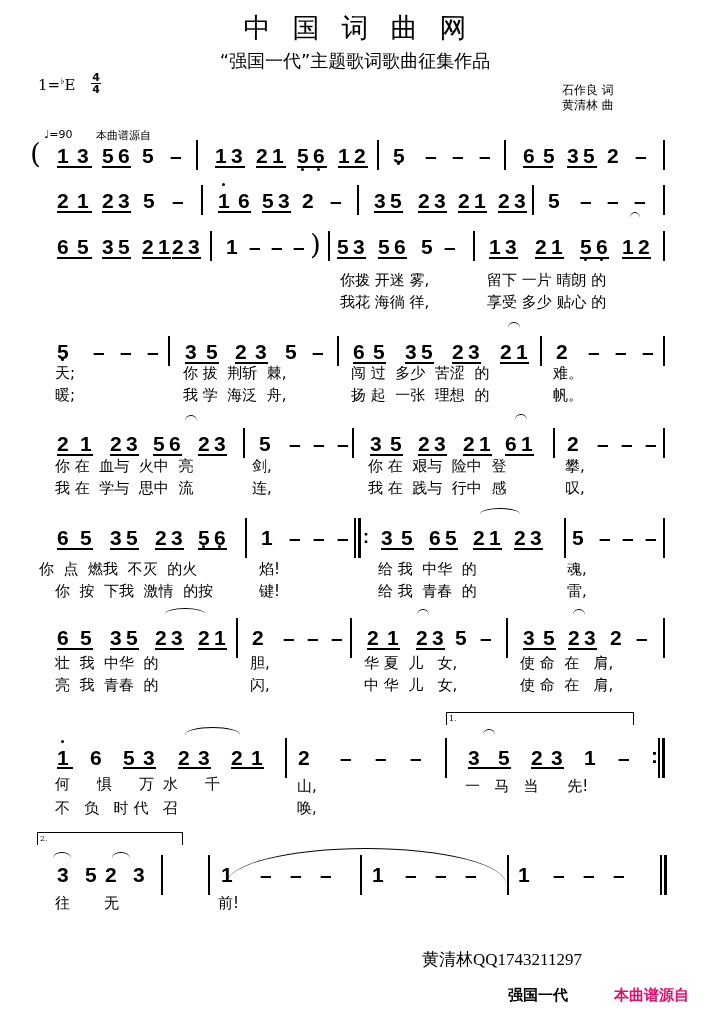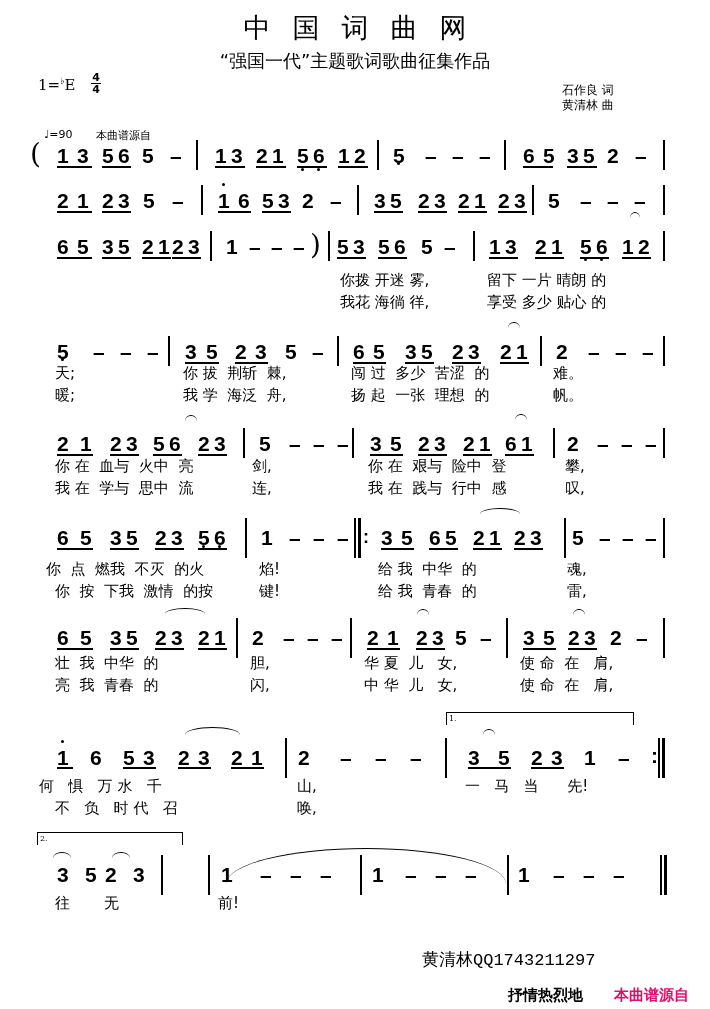--- a/index.html
+++ b/index.html
@@ -15,21 +15,21 @@
   .tempo { font-size: 11px; }
   .note { font-family: "Liberation Sans", sans-serif; font-weight: bold; font-size: 21px; line-height: 21px; }
   .beam { position: absolute; height: 2px; background: #000; }
   .dot { position: absolute; width: 3px; height: 3px; background: #000; border-radius: 50%; }
   .bar { position: absolute; width: 1.5px; background: #000; }
   .lyric { font-family: "DejaVu Sans", sans-serif; font-size: 15px; line-height: 16px; }
   .slur { position: absolute; border-top: 1.5px solid #000; border-radius: 50% 50% 0 0 / 100% 100% 0 0; }
   .volta { position: absolute; border-top: 1px solid #000; border-left: 1px solid #000; border-right: 1px solid #000; }
   .volta span { position: absolute; left: 2px; top: 1px; font-size: 8px; font-family: "DejaVu Serif", serif; }
   .paren { font-size: 28px; font-family: "DejaVu Serif", serif; }
-  .footer1 { left: 422px; top: 948px; font-size: 17px; font-family: Liberation Mono, monospace; }
+  .footer1 { left: 422px; top: 948px; font-size: 17px; font-family: Liberation Serif, serif; }
   .footer2 { left: 508px; top: 986px; font-size: 15px; font-weight: bold; }
   .footer3 { left: 614px; top: 986px; font-size: 15px; font-weight: bold; }
 </style>
 </head>
 <body>
 
 <div class="abs title">中国词曲网</div>
 <div class="abs subtitle">“强国一代”主题歌词歌曲征集作品</div>
 <div class="abs key"><span>1=</span><sup>♭</sup><span>E</span></div>
 <div class="abs timesig">
@@ -391,41 +391,41 @@
     <div class="abs lyric" style="left: 351px; top: 387px; white-space: pre;">扬 起  一张  理想  的</div>
     <div class="abs lyric" style="left: 553px; top: 387px; white-space: pre;">帆。</div>
     <div class="abs lyric" style="left: 55px; top: 458px; white-space: pre;">你 在  血与  火中  亮</div>
     <div class="abs lyric" style="left: 252px; top: 458px; white-space: pre;">剑,</div>
     <div class="abs lyric" style="left: 368px; top: 458px; white-space: pre;">你 在  艰与  险中  登</div>
     <div class="abs lyric" style="left: 565px; top: 458px; white-space: pre;">攀,</div>
     <div class="abs lyric" style="left: 55px; top: 480px; white-space: pre;">我 在  学与  思中  流</div>
     <div class="abs lyric" style="left: 252px; top: 480px; white-space: pre;">连,</div>
     <div class="abs lyric" style="left: 368px; top: 480px; white-space: pre;">我 在  践与  行中  感</div>
     <div class="abs lyric" style="left: 565px; top: 480px; white-space: pre;">叹,</div>
-    <div class="abs lyric" style="left: 46px; top: 561px; white-space: pre;">你  点  燃我  不灭  的火</div>
+    <div class="abs lyric" style="left: 39px; top: 561px; white-space: pre;">你  点  燃我  不灭  的火</div>
     <div class="abs lyric" style="left: 259px; top: 561px; white-space: pre;">焰!</div>
     <div class="abs lyric" style="left: 378px; top: 561px; white-space: pre;">给 我  中华  的</div>
     <div class="abs lyric" style="left: 567px; top: 561px; white-space: pre;">魂,</div>
     <div class="abs lyric" style="left: 55px; top: 583px; white-space: pre;">你  按  下我  激情  的按</div>
     <div class="abs lyric" style="left: 259px; top: 583px; white-space: pre;">键!</div>
     <div class="abs lyric" style="left: 378px; top: 583px; white-space: pre;">给 我  青春  的</div>
     <div class="abs lyric" style="left: 567px; top: 583px; white-space: pre;">雷,</div>
     <div class="abs lyric" style="left: 55px; top: 655px; white-space: pre;">壮  我  中华  的</div>
     <div class="abs lyric" style="left: 250px; top: 655px; white-space: pre;">胆,</div>
     <div class="abs lyric" style="left: 364px; top: 655px; white-space: pre;">华 夏  儿   女,</div>
     <div class="abs lyric" style="left: 520px; top: 655px; white-space: pre;">使 命  在   肩,</div>
     <div class="abs lyric" style="left: 55px; top: 677px; white-space: pre;">亮  我  青春  的</div>
     <div class="abs lyric" style="left: 250px; top: 677px; white-space: pre;">闪,</div>
     <div class="abs lyric" style="left: 364px; top: 677px; white-space: pre;">中 华  儿   女,</div>
     <div class="abs lyric" style="left: 520px; top: 677px; white-space: pre;">使 命  在   肩,</div>
-    <div class="abs lyric" style="left: 39px; top: 778px; white-space: pre;">何   惧   万 水   千</div>
+    <div class="abs lyric" style="left: 55px; top: 778px; white-space: pre; font-family: Liberation Mono, monospace;">何   惧   万 水   千</div>
     <div class="abs lyric" style="left: 297px; top: 778px; white-space: pre;">山,</div>
     <div class="abs lyric" style="left: 465px; top: 778px; white-space: pre;">一   马   当      先!</div>
     <div class="abs lyric" style="left: 55px; top: 800px; white-space: pre;">不   负   时 代   召</div>
     <div class="abs lyric" style="left: 297px; top: 800px; white-space: pre;">唤,</div>
     <div class="abs lyric" style="left: 55px; top: 895px; white-space: pre;">往</div>
     <div class="abs lyric" style="left: 104px; top: 895px; white-space: pre;">无</div>
     <div class="abs lyric" style="left: 218px; top: 895px; white-space: pre;">前!</div>
   </div>
 
 <div class="abs footer1">黄清林QQ1743211297</div>
-<div class="abs footer2">抒情热烈地</div>
+<div class="abs footer2">强国一代</div>
 <div class="abs footer3" id="site" style="color: rgb(224, 16, 106);">本曲谱源自</div>
 
 </body></html>

